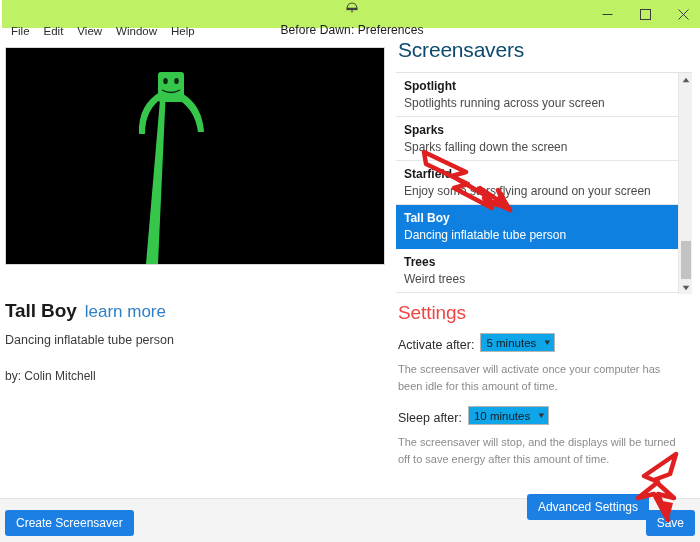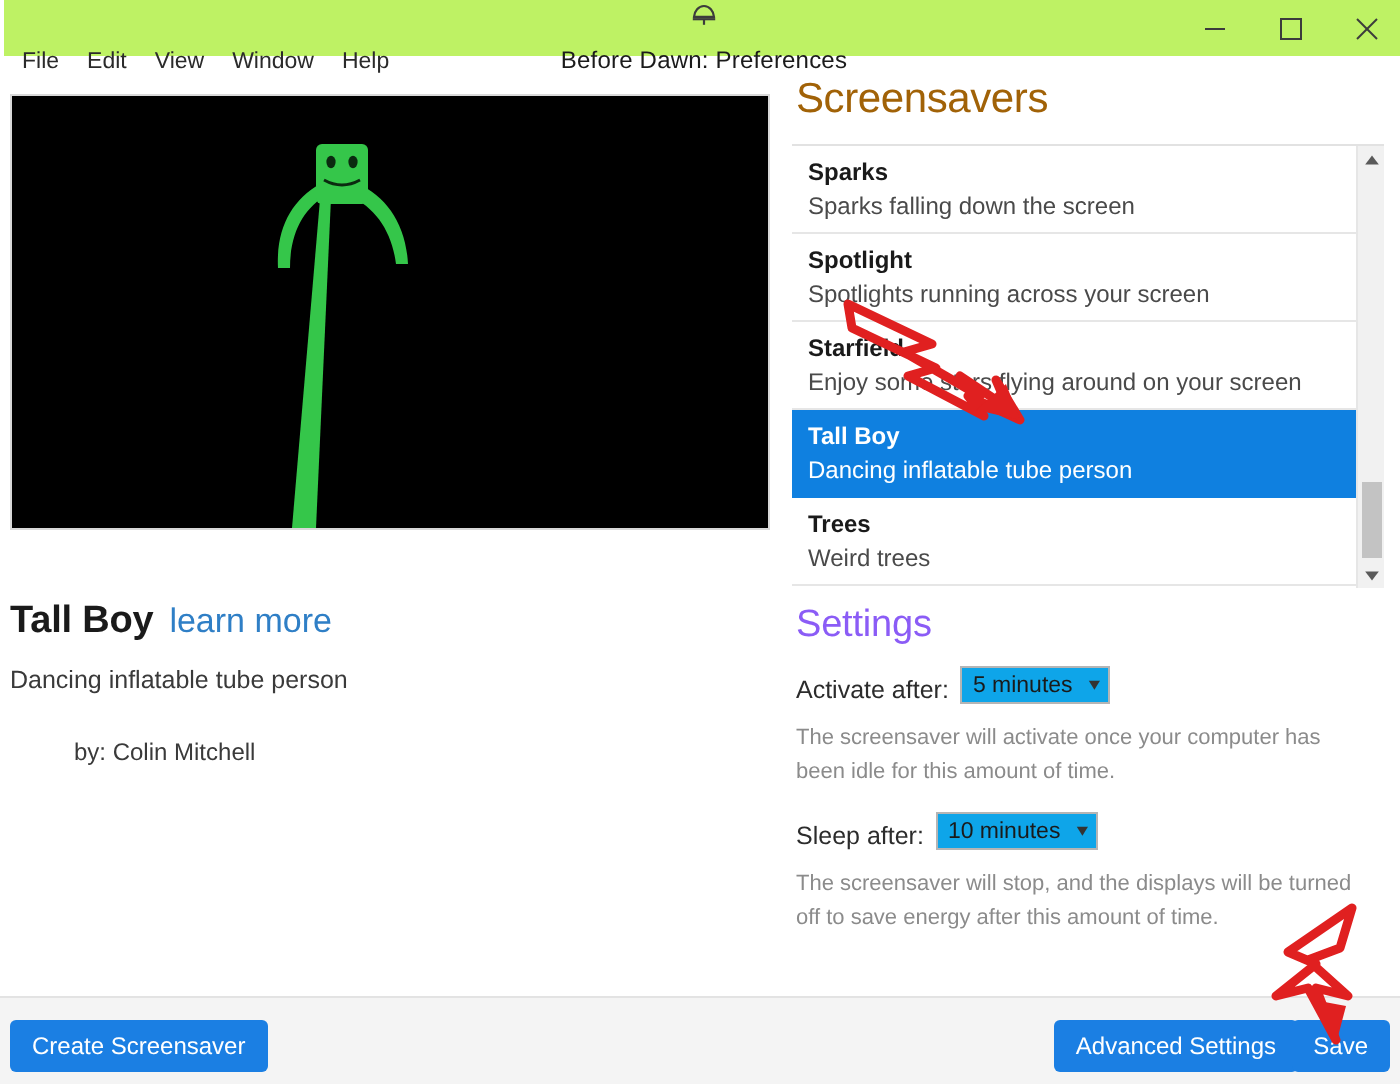--- a/index.html
+++ b/index.html
@@ -90,29 +90,29 @@
   }
   .detail-learn {
     font-size: 17px; color: #2f7fc6; cursor: pointer;
   }
   .detail-desc {
     margin-top: 11px;
     font-size: 12.5px; color: #3a3a3a;
   }
   .detail-author {
     margin-top: 22px;
-    font-size: 12px; color: #3a3a3a; margin-left: 32px;
+    font-size: 12px; color: #3a3a3a;
   }
 
   
   .ss-panel {
     position: absolute; left: 396px; top: 38px; width: 296px;
   }
   .ss-heading {
-    font-size: 21px; color: #a16207;
+    font-size: 21px; color: #0c4a6e;
     letter-spacing: -0.2px;
     margin: 0 0 10px 2px;
   }
   .ss-list {
     position: relative;
     width: 296px; height: 222px;
     border-top: 1px solid #e2e2e2;
     background: #ffffff;
     overflow: hidden;
   }
@@ -160,21 +160,21 @@
     position: absolute; left: 2px; width: 10px;
     top: 168px; height: 38px;
     background: #c3c3c3;
   }
 
   
   .settings {
     position: absolute; left: 396px; top: 302px; width: 296px;
   }
   .settings-heading {
-    font-size: 19px; color: #8b5cf6;
+    font-size: 19px; color: #ef4444;
     margin: 0 0 9px 2px; letter-spacing: -0.1px;
   }
   .setting-row {
     display: flex; align-items: flex-end; gap: 6px;
     margin-left: 2px;
   }
   .setting-label { font-size: 12.5px; color: #2c2c2c; }
   .select {
     border: 1px solid #b5b5b5;
     background: #0ea5e9;
@@ -210,21 +210,21 @@
     border: none;
     border-radius: 3px;
     font-size: 12px;
     font-family: "Liberation Sans", sans-serif;
     height: 26px;
     padding: 0 11px;
     cursor: pointer;
     white-space: nowrap;
   }
   .btn-create { left: 5px; top: 510px; }
-  .btn-adv    { right: 51px; top: 510px; }
+  .btn-adv    { right: 51px; top: 494px; }
   .btn-save   { right: 5px; top: 510px; }
 
   
   .annot { position: absolute; pointer-events: none; }
   .annot svg { display: block; }
   #annot-list { left: 418px; top: 142px; }
   #annot-save { left: 624px; top: 450px; }
 </style>
 </head>
 <body>
@@ -296,27 +296,27 @@
     <div class="detail-author">by: Colin Mitchell</div>
   </div>
 
   <div class="ss-panel">
     <div class="ss-heading">Screensavers</div>
 
     <div class="ss-list">
       <div class="ss-scrollviewport">
 
         <div class="ss-item">
+          <div class="ss-item-name">Spotlight</div>
+          <div class="ss-item-desc">Spotlights running across your screen</div>
+        </div>
+
+        <div class="ss-item">
           <div class="ss-item-name">Sparks</div>
           <div class="ss-item-desc">Sparks falling down the screen</div>
-        </div>
-
-        <div class="ss-item">
-          <div class="ss-item-name">Spotlight</div>
-          <div class="ss-item-desc">Spotlights running across your screen</div>
         </div>
 
         <div class="ss-item">
           <div class="ss-item-name">Starfield</div>
           <div class="ss-item-desc">Enjoy some stars flying around on your screen</div>
         </div>
 
         <div class="ss-item selected">
           <div class="ss-item-name">Tall Boy</div>
           <div class="ss-item-desc">Dancing inflatable tube person</div>

